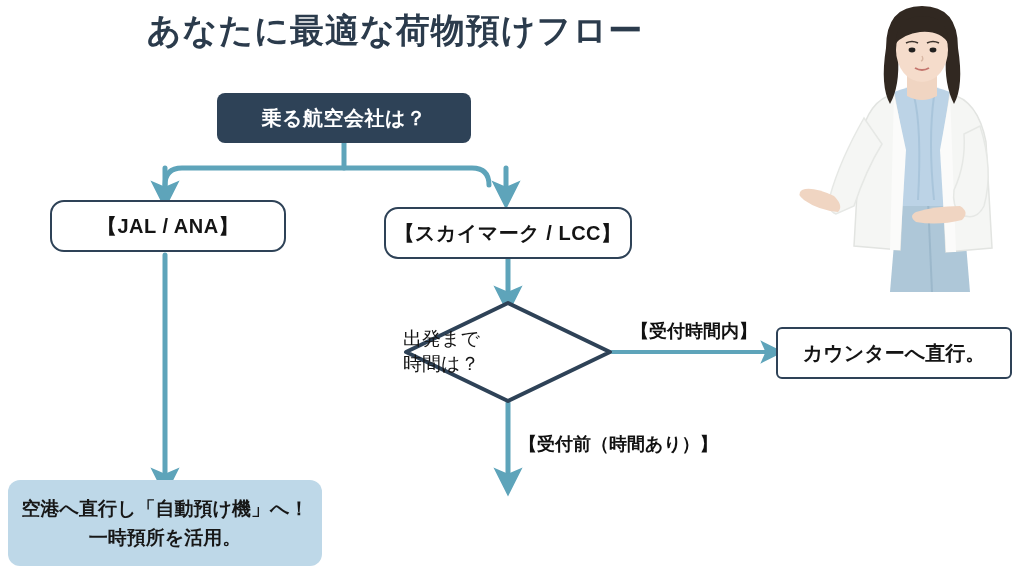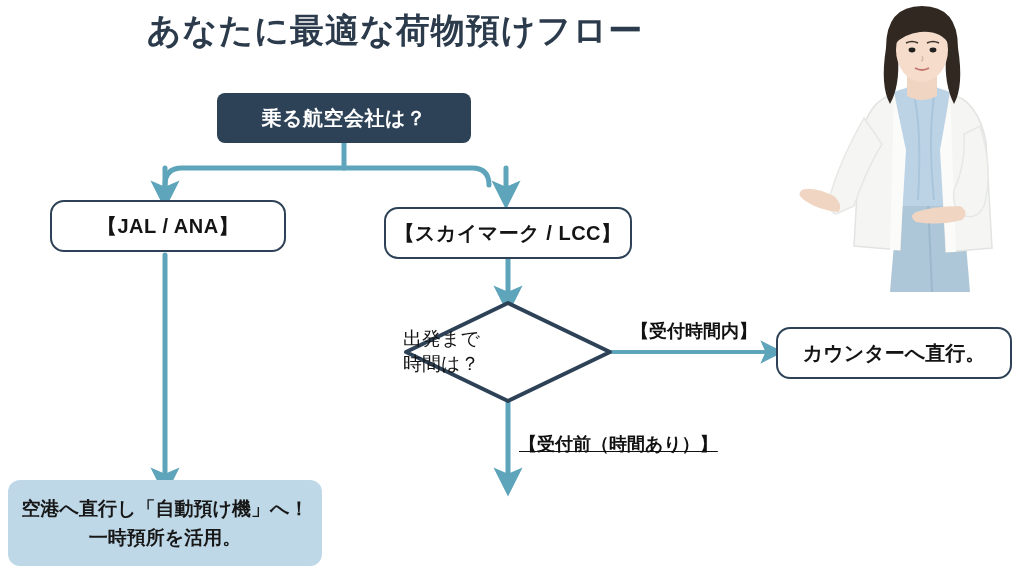--- a/index.html
+++ b/index.html
@@ -79,21 +79,21 @@
     border-radius: 14px;
     font-size: 20px;
     font-weight: bold;
     letter-spacing: 0.5px;
   }
 
   .node-result {
     background: #ffffff;
     color: #141414;
     border: 2.5px solid #2e4257;
-    border-radius: 14px;
+    border-radius: 6px;
     font-size: 20px;
     font-weight: bold;
   }
 
   
   .diamond-wrap {
     position: absolute;
     z-index: 3;
   }
   .diamond-shape {
@@ -205,21 +205,21 @@
       <polygon points="105,3 207,52 105,101 3,52" fill="#ffffff" stroke="#2e4257" stroke-width="4" stroke-linejoin="round"></polygon>
     </svg>
     <div class="diamond-label">
       <span>出発まで</span>
       <span>時間は？</span>
     </div>
   </div>
 
   <div class="edge-label" style="left:631px; top:319px;">【受付時間内】</div>
 
-  <div class="edge-label" style="left:519px; top:432px;text-decoration:underline;">【受付前（時間あり）】</div>
+  <div class="edge-label" style="left:519px; top:432px;">【受付前（時間あり）】</div>
 
   <div class="node node-result" style="left:776px; top:327px; width:236px; height:52px;">カウンターへ直行。</div>
 
   <div class="outcome outcome-blue" style="left:8px; top:480px; width:314px; height:86px;">
     <span>空港へ直行し「自動預け機」へ！</span>
     <span>一時預所を活用。</span>
   </div>
 
 
   <div id="presenter">

